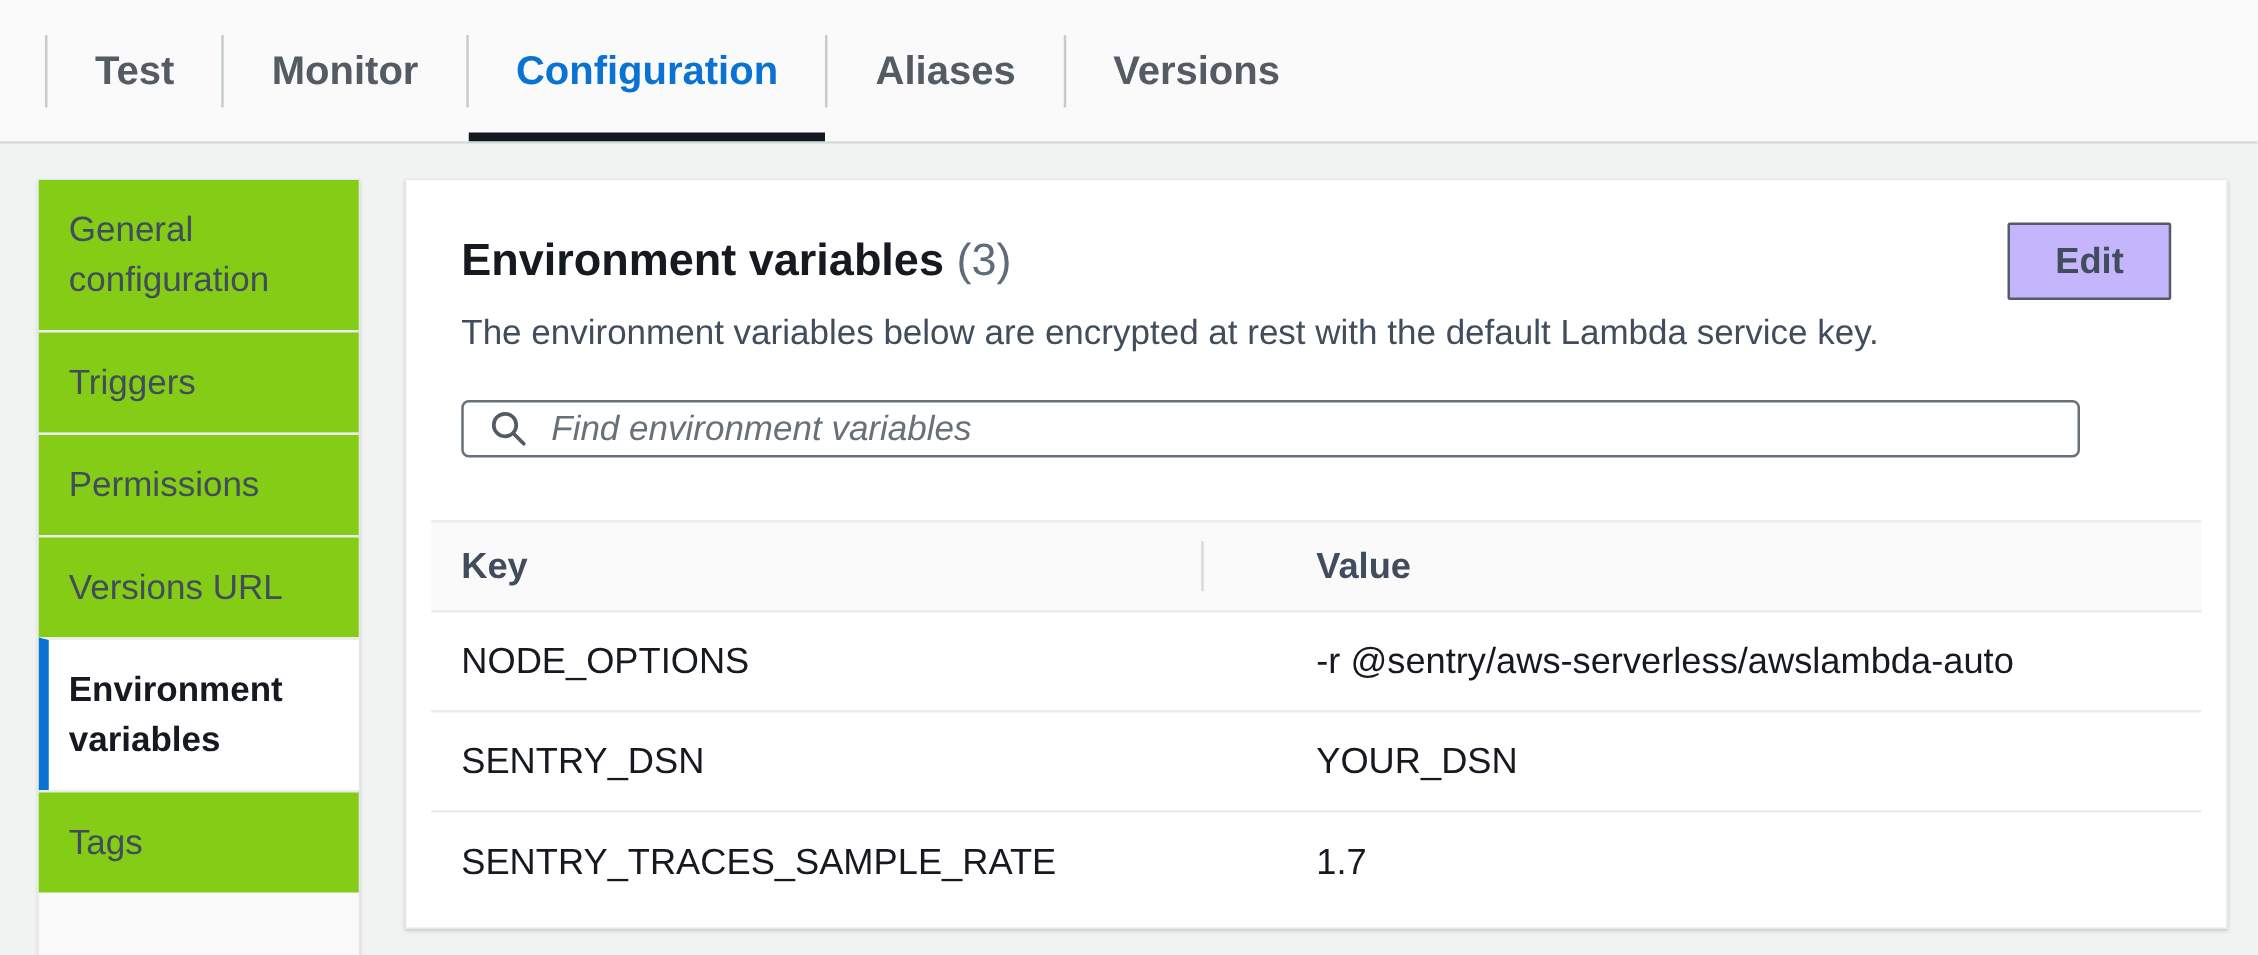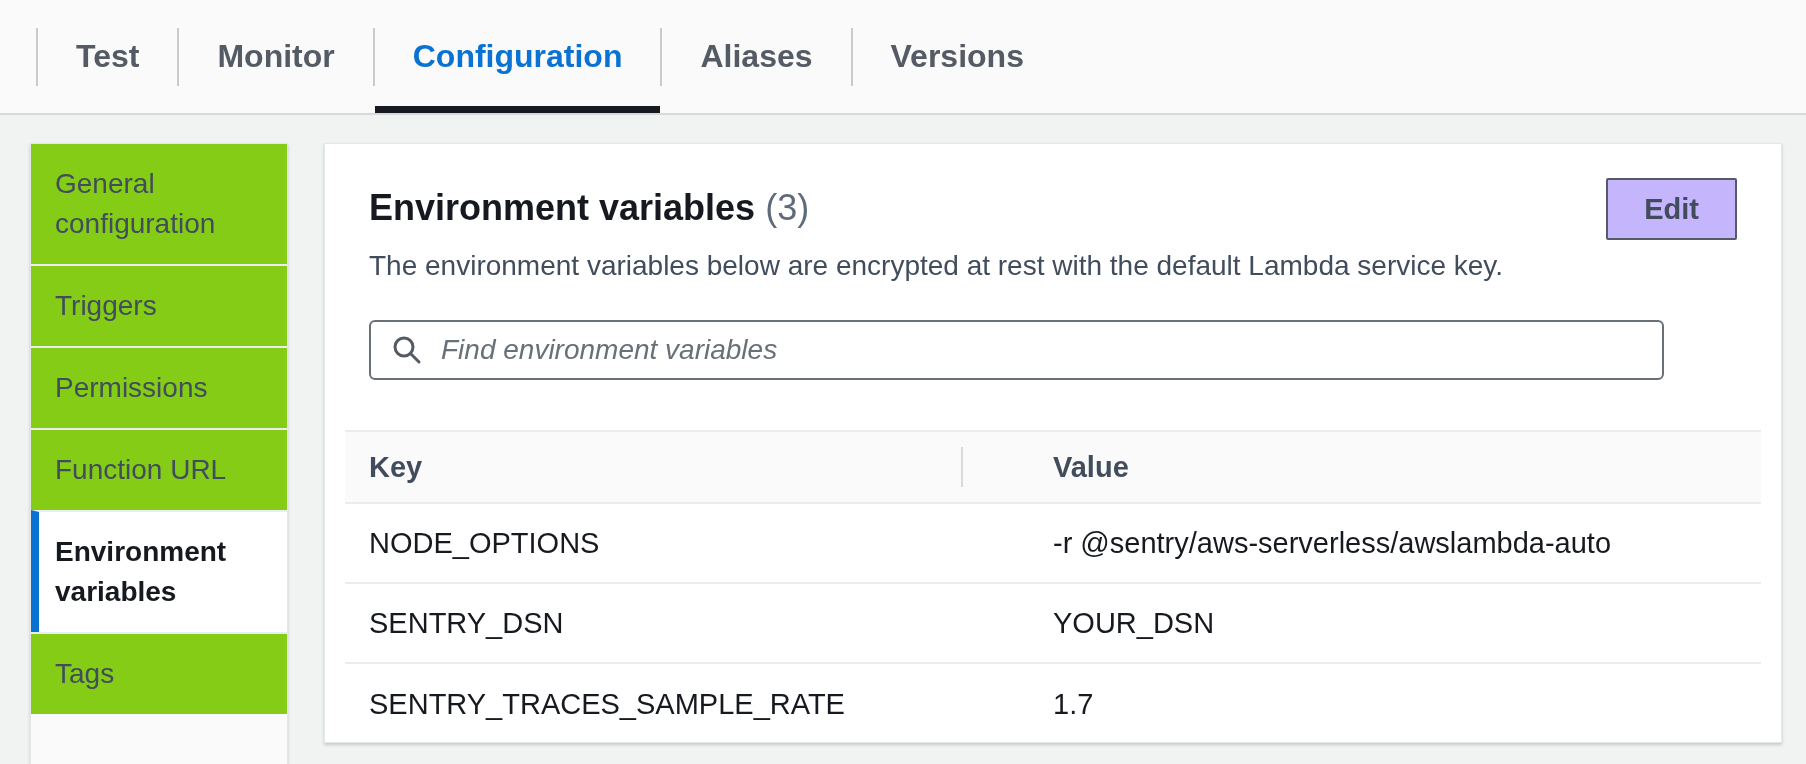--- a/index.html
+++ b/index.html
@@ -104,21 +104,21 @@
   }
   .panel-desc {
     font-size: 28px;
     color: #414d5c;
     line-height: 36px;
     margin-bottom: 28px;
   }
 
   
   .search-box {
-    width: 1295px; height: 60px;
+    width: 1295px; height: 46px;
     background: #ffffff;
     border: 2px solid #687078;
     border-radius: 6px;
     display: flex; align-items: center;
     padding: 0 14px;
     margin-top: 36px;
   }
   .search-box svg { flex: 0 0 auto; margin: 0 6px; }
   .search-box input {
     flex: 1;
@@ -190,21 +190,21 @@
   <div class="tab-sep"></div>
   <div class="tab">Aliases</div>
   <div class="tab-sep"></div>
   <div class="tab">Versions</div>
 </nav>
 
 <nav class="sidebar">
   <div class="side-item">General configuration</div>
   <div class="side-item">Triggers</div>
   <div class="side-item">Permissions</div>
-  <div class="side-item">Function URL</div>
+  <div class="side-item">Versions URL</div>
   <div class="side-item active">Environment variables</div>
   <div class="side-item">Tags</div>
 </nav>
 
 <section class="panel">
 
   <div class="panel-head">
     <h1 class="panel-title">
       <span>Environment variables</span>
       <span class="panel-counter">(3)</span>

